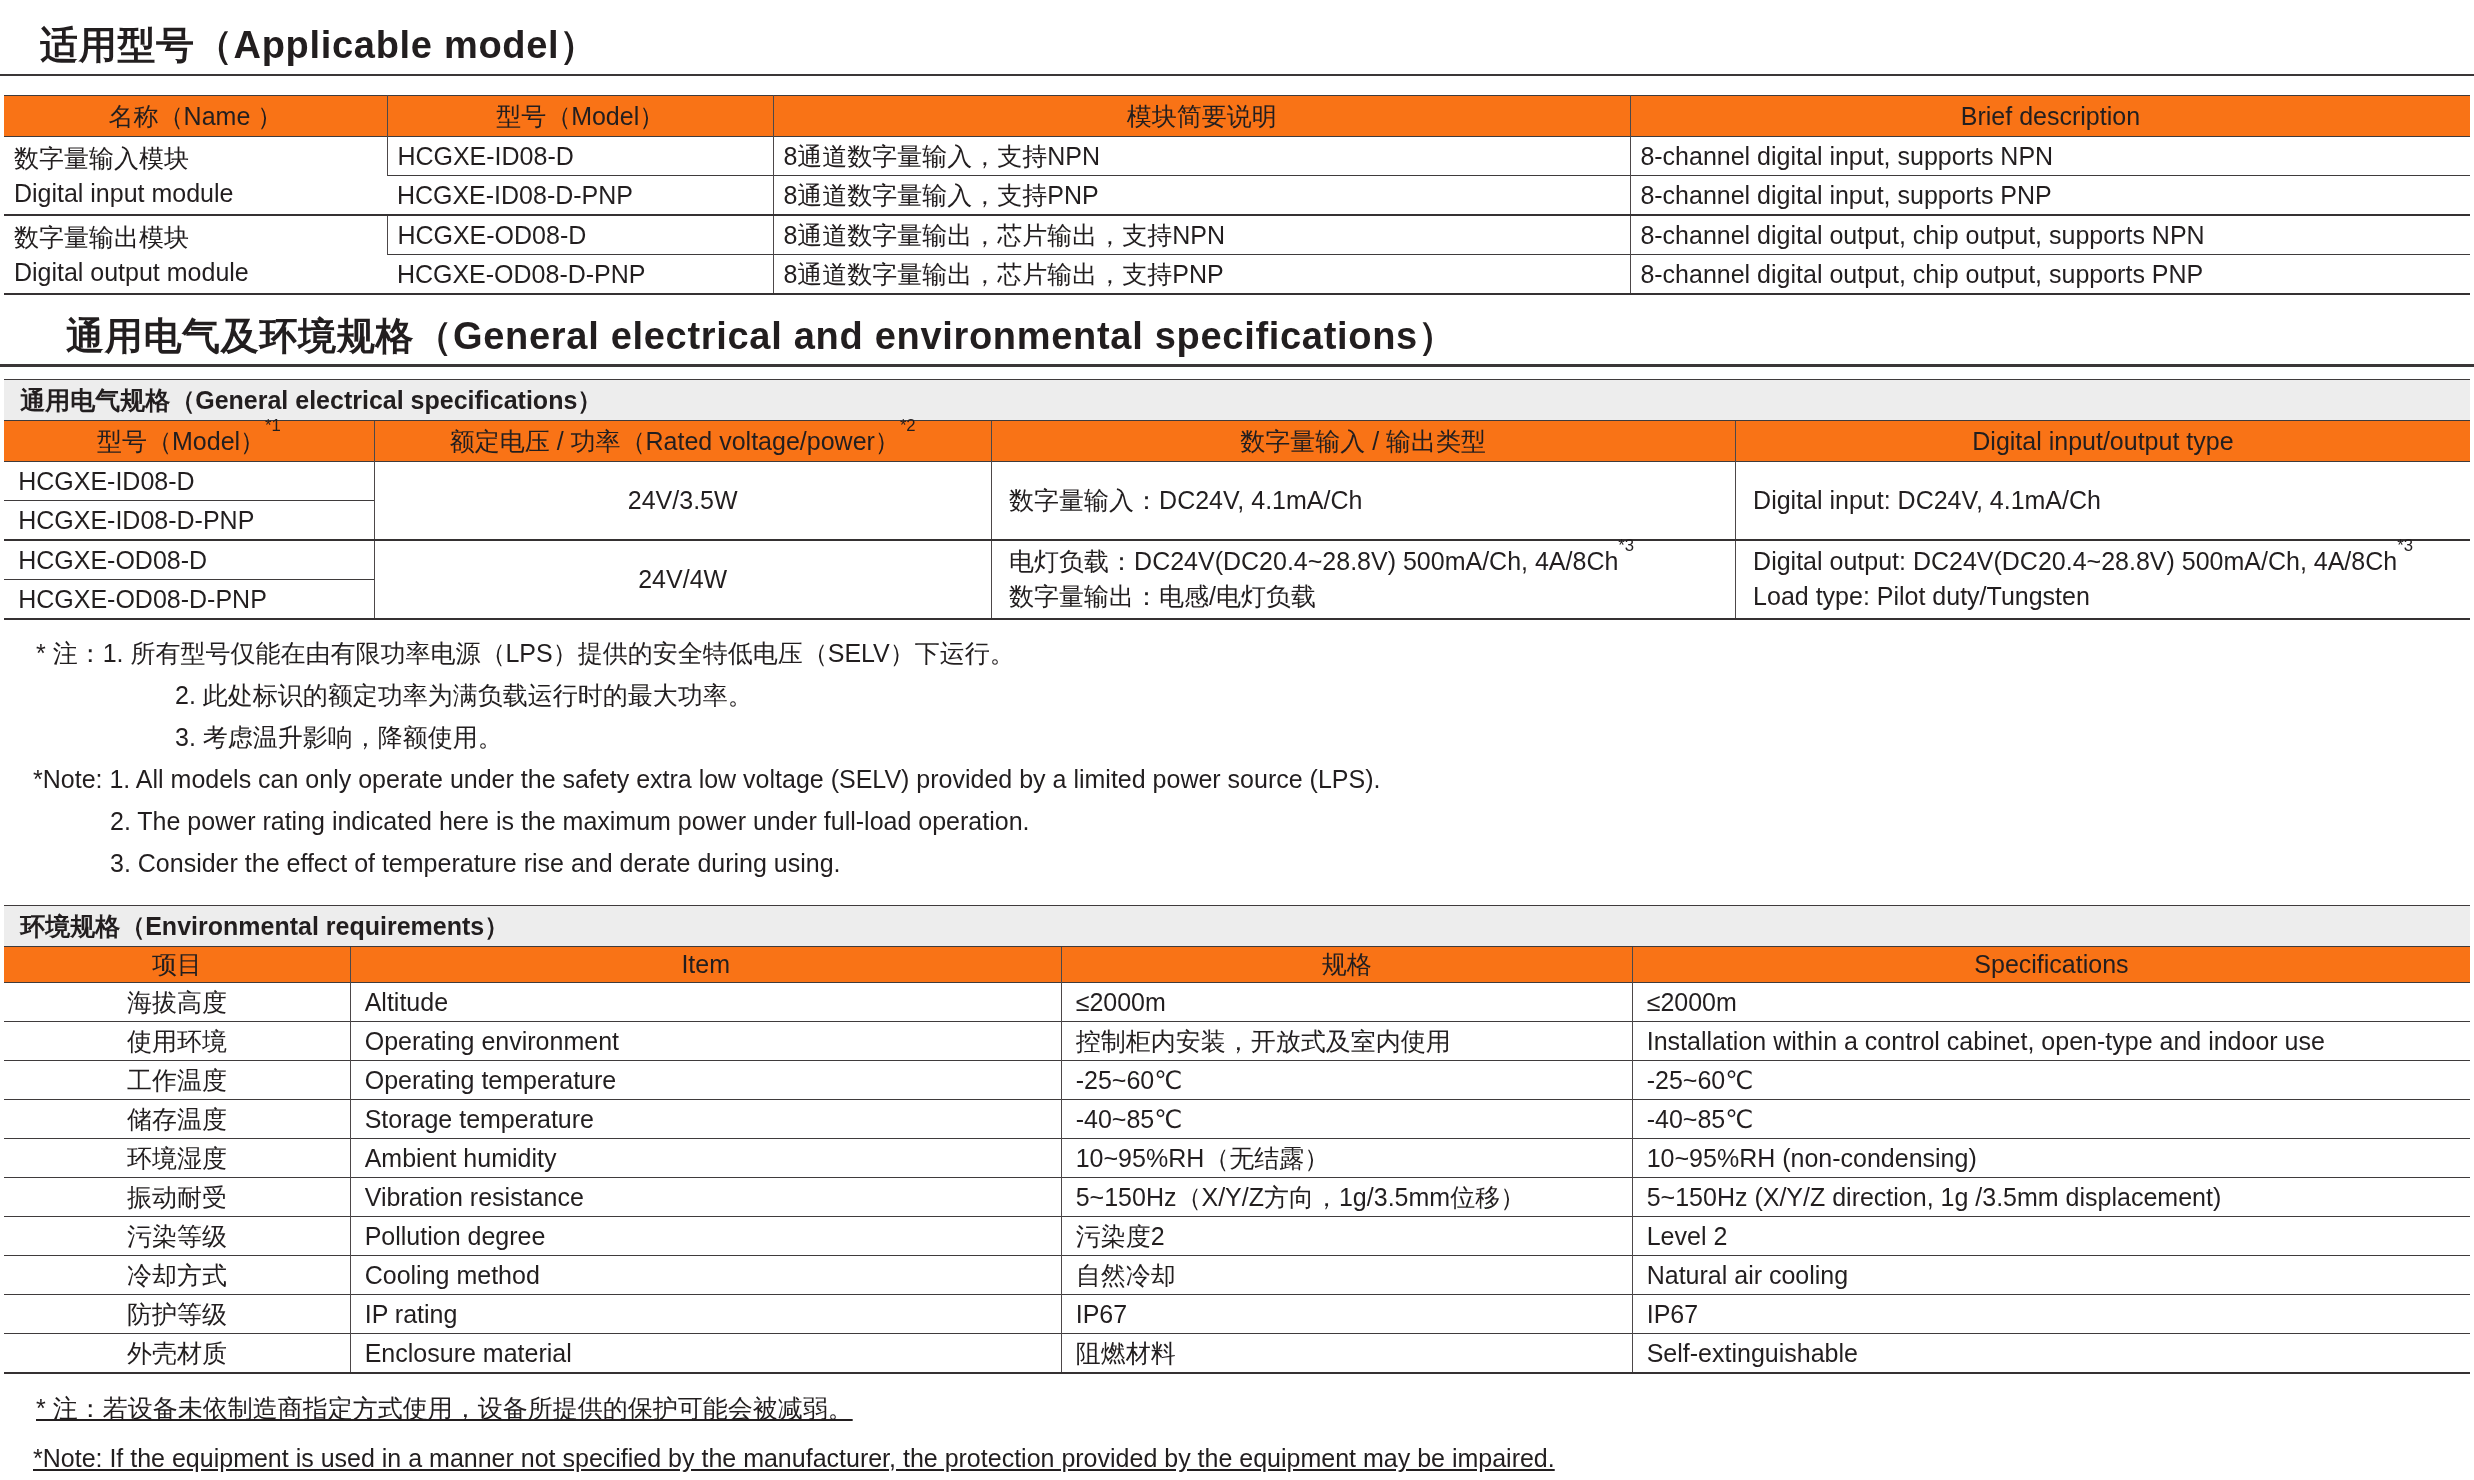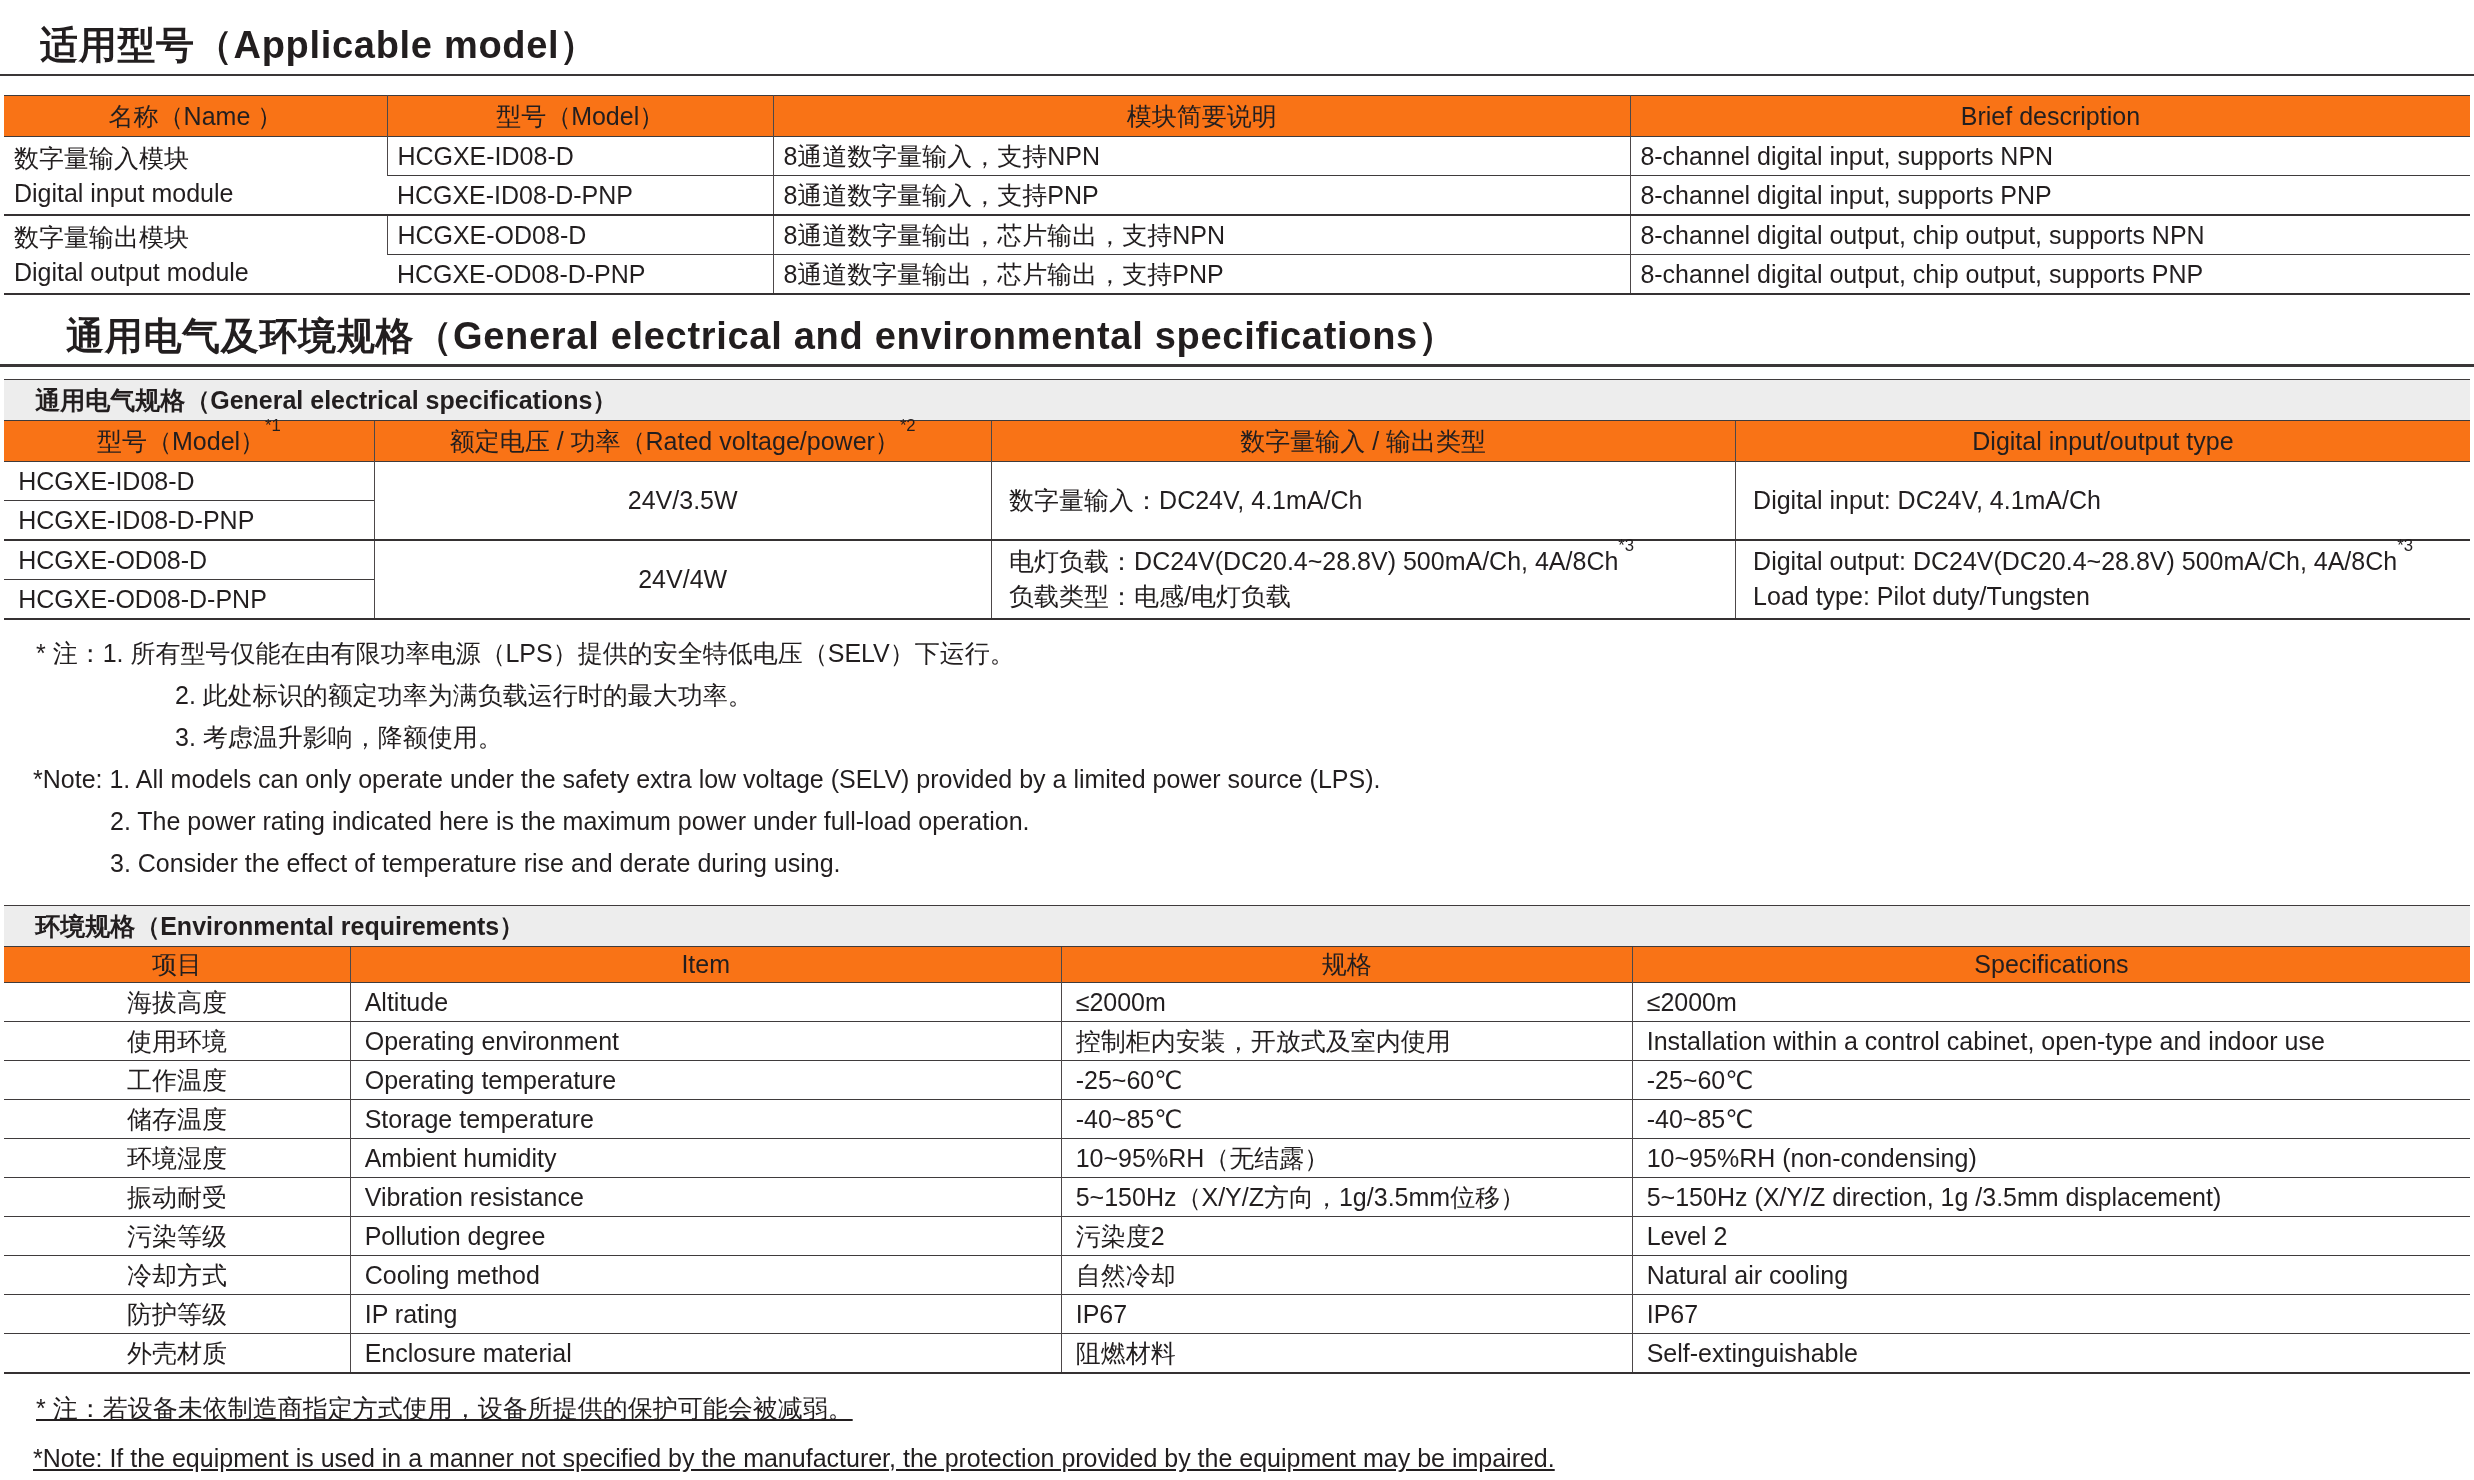--- a/index.html
+++ b/index.html
@@ -35,21 +35,21 @@
   tr.sep-thick td{border-top:2.1px solid #353132;}
   tr.head td{background:#f97316;font-weight:500;}
   tr.subhead td{background:#ededed;font-weight:700;}
   .h57 td{height:40px;}
   .h55 td{height:38px;}
   .h51 td{height:35px;}
   .c{text-align:center;}
   .pl14{padding-left:9.7px;}
   .pl20{padding-left:14px;}
   .pl25{padding-left:17.4px;}
-  .pl50{padding-left:31px;}
+  .pl50{padding-left:16px;}
   sup.fn{font-size:16.7px;font-weight:500;position:relative;top:-9.7px;line-height:0;}
   .two-line{line-height:35px;}
 
   .notes{margin-top:12px;font-size:25px;}
   .notes .ln{line-height:42px;white-space:pre;}
   .zh-first{padding-left:36px;}
   .zh-cont{padding-left:175px;}
   .en-first{padding-left:33px;}
   .en-cont{padding-left:110px;}
   .notes-bottom{margin-top:9.7px;font-size:25px;text-decoration:underline;}
@@ -139,21 +139,21 @@
     </td>
   </tr>
   <tr class="sep h55">
     <td class="pl20">HCGXE-ID08-D-PNP</td>
   </tr>
   <tr class="sep-thick h55">
     <td class="pl20">HCGXE-OD08-D</td>
     <td class="c" rowspan="2">24V/4W</td>
     <td class="pl25 two-line" rowspan="2">
       <div><span>电灯负载：DC24V(DC20.4~28.8V) 500mA/Ch, 4A/8Ch</span><sup class="fn">*3</sup></div>
-      <div>负载类型：电感/电灯负载</div>
+      <div>数字量输出：电感/电灯负载</div>
     </td>
     <td class="pl25 two-line" rowspan="2">
       <div><span>Digital output: DC24V(DC20.4~28.8V) 500mA/Ch, 4A/8Ch</span><sup class="fn">*3</sup></div>
       <div>Load type: Pilot duty/Tungsten</div>
     </td>
   </tr>
   <tr class="sep h55">
     <td class="pl20">HCGXE-OD08-D-PNP</td>
   </tr>
 </tbody>

